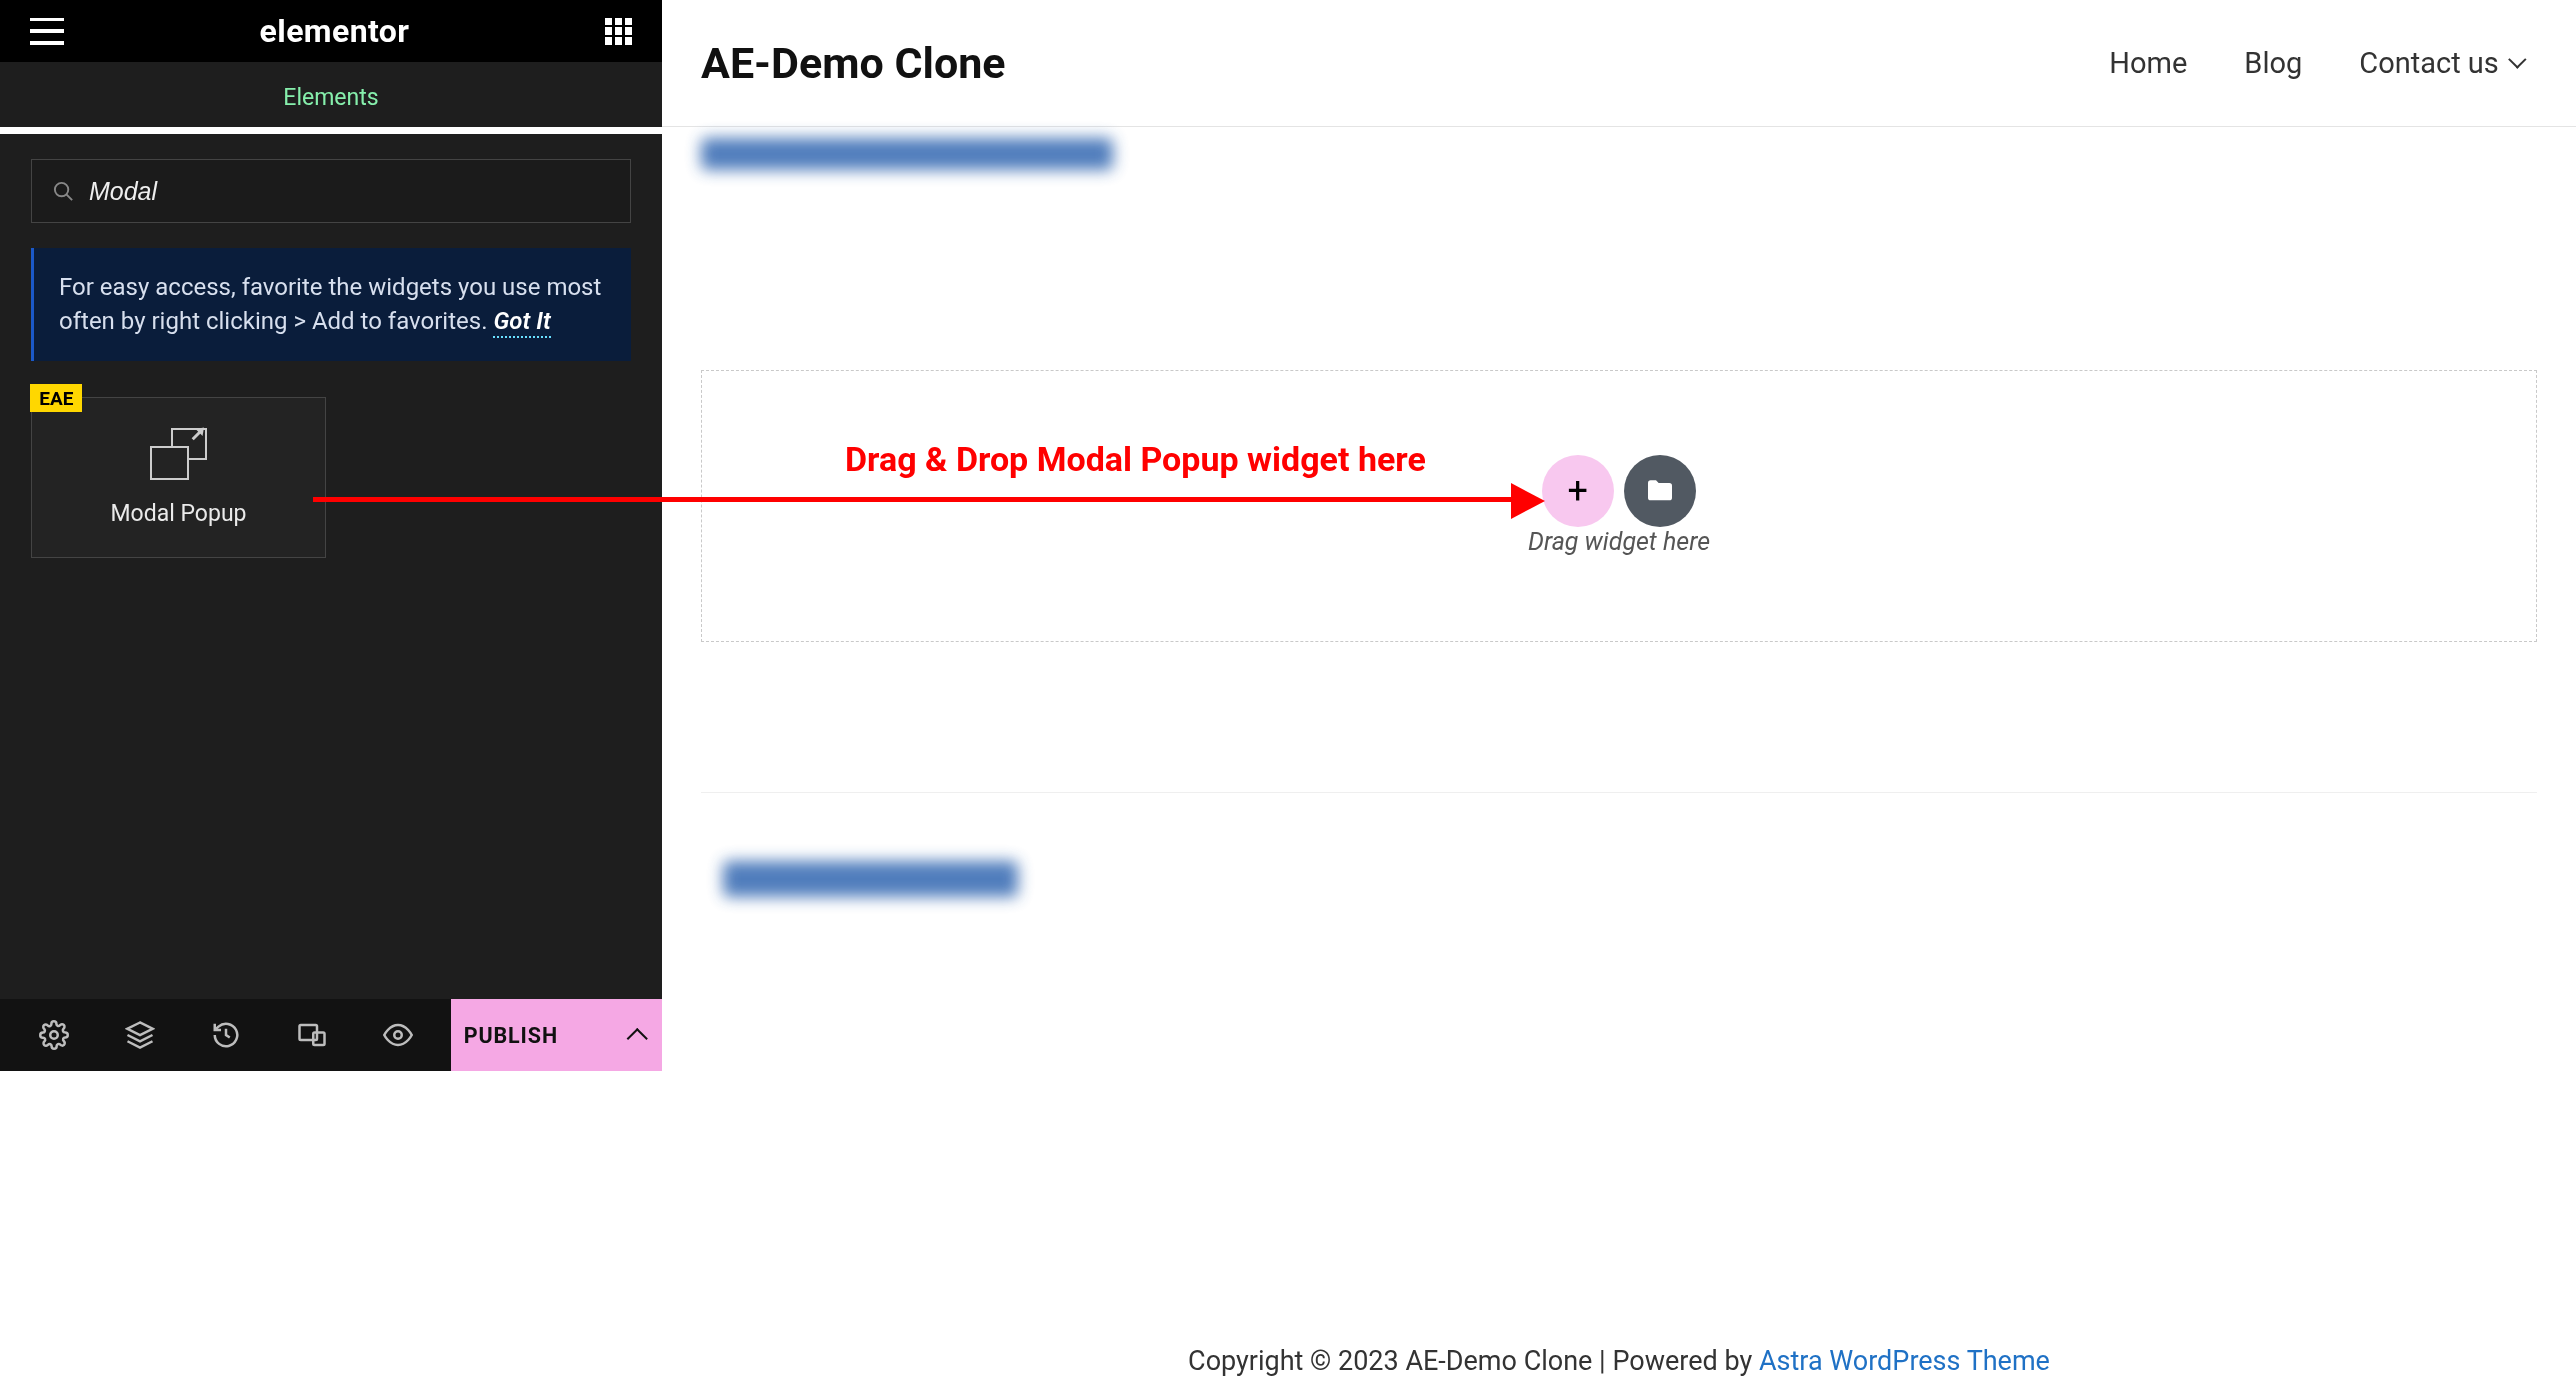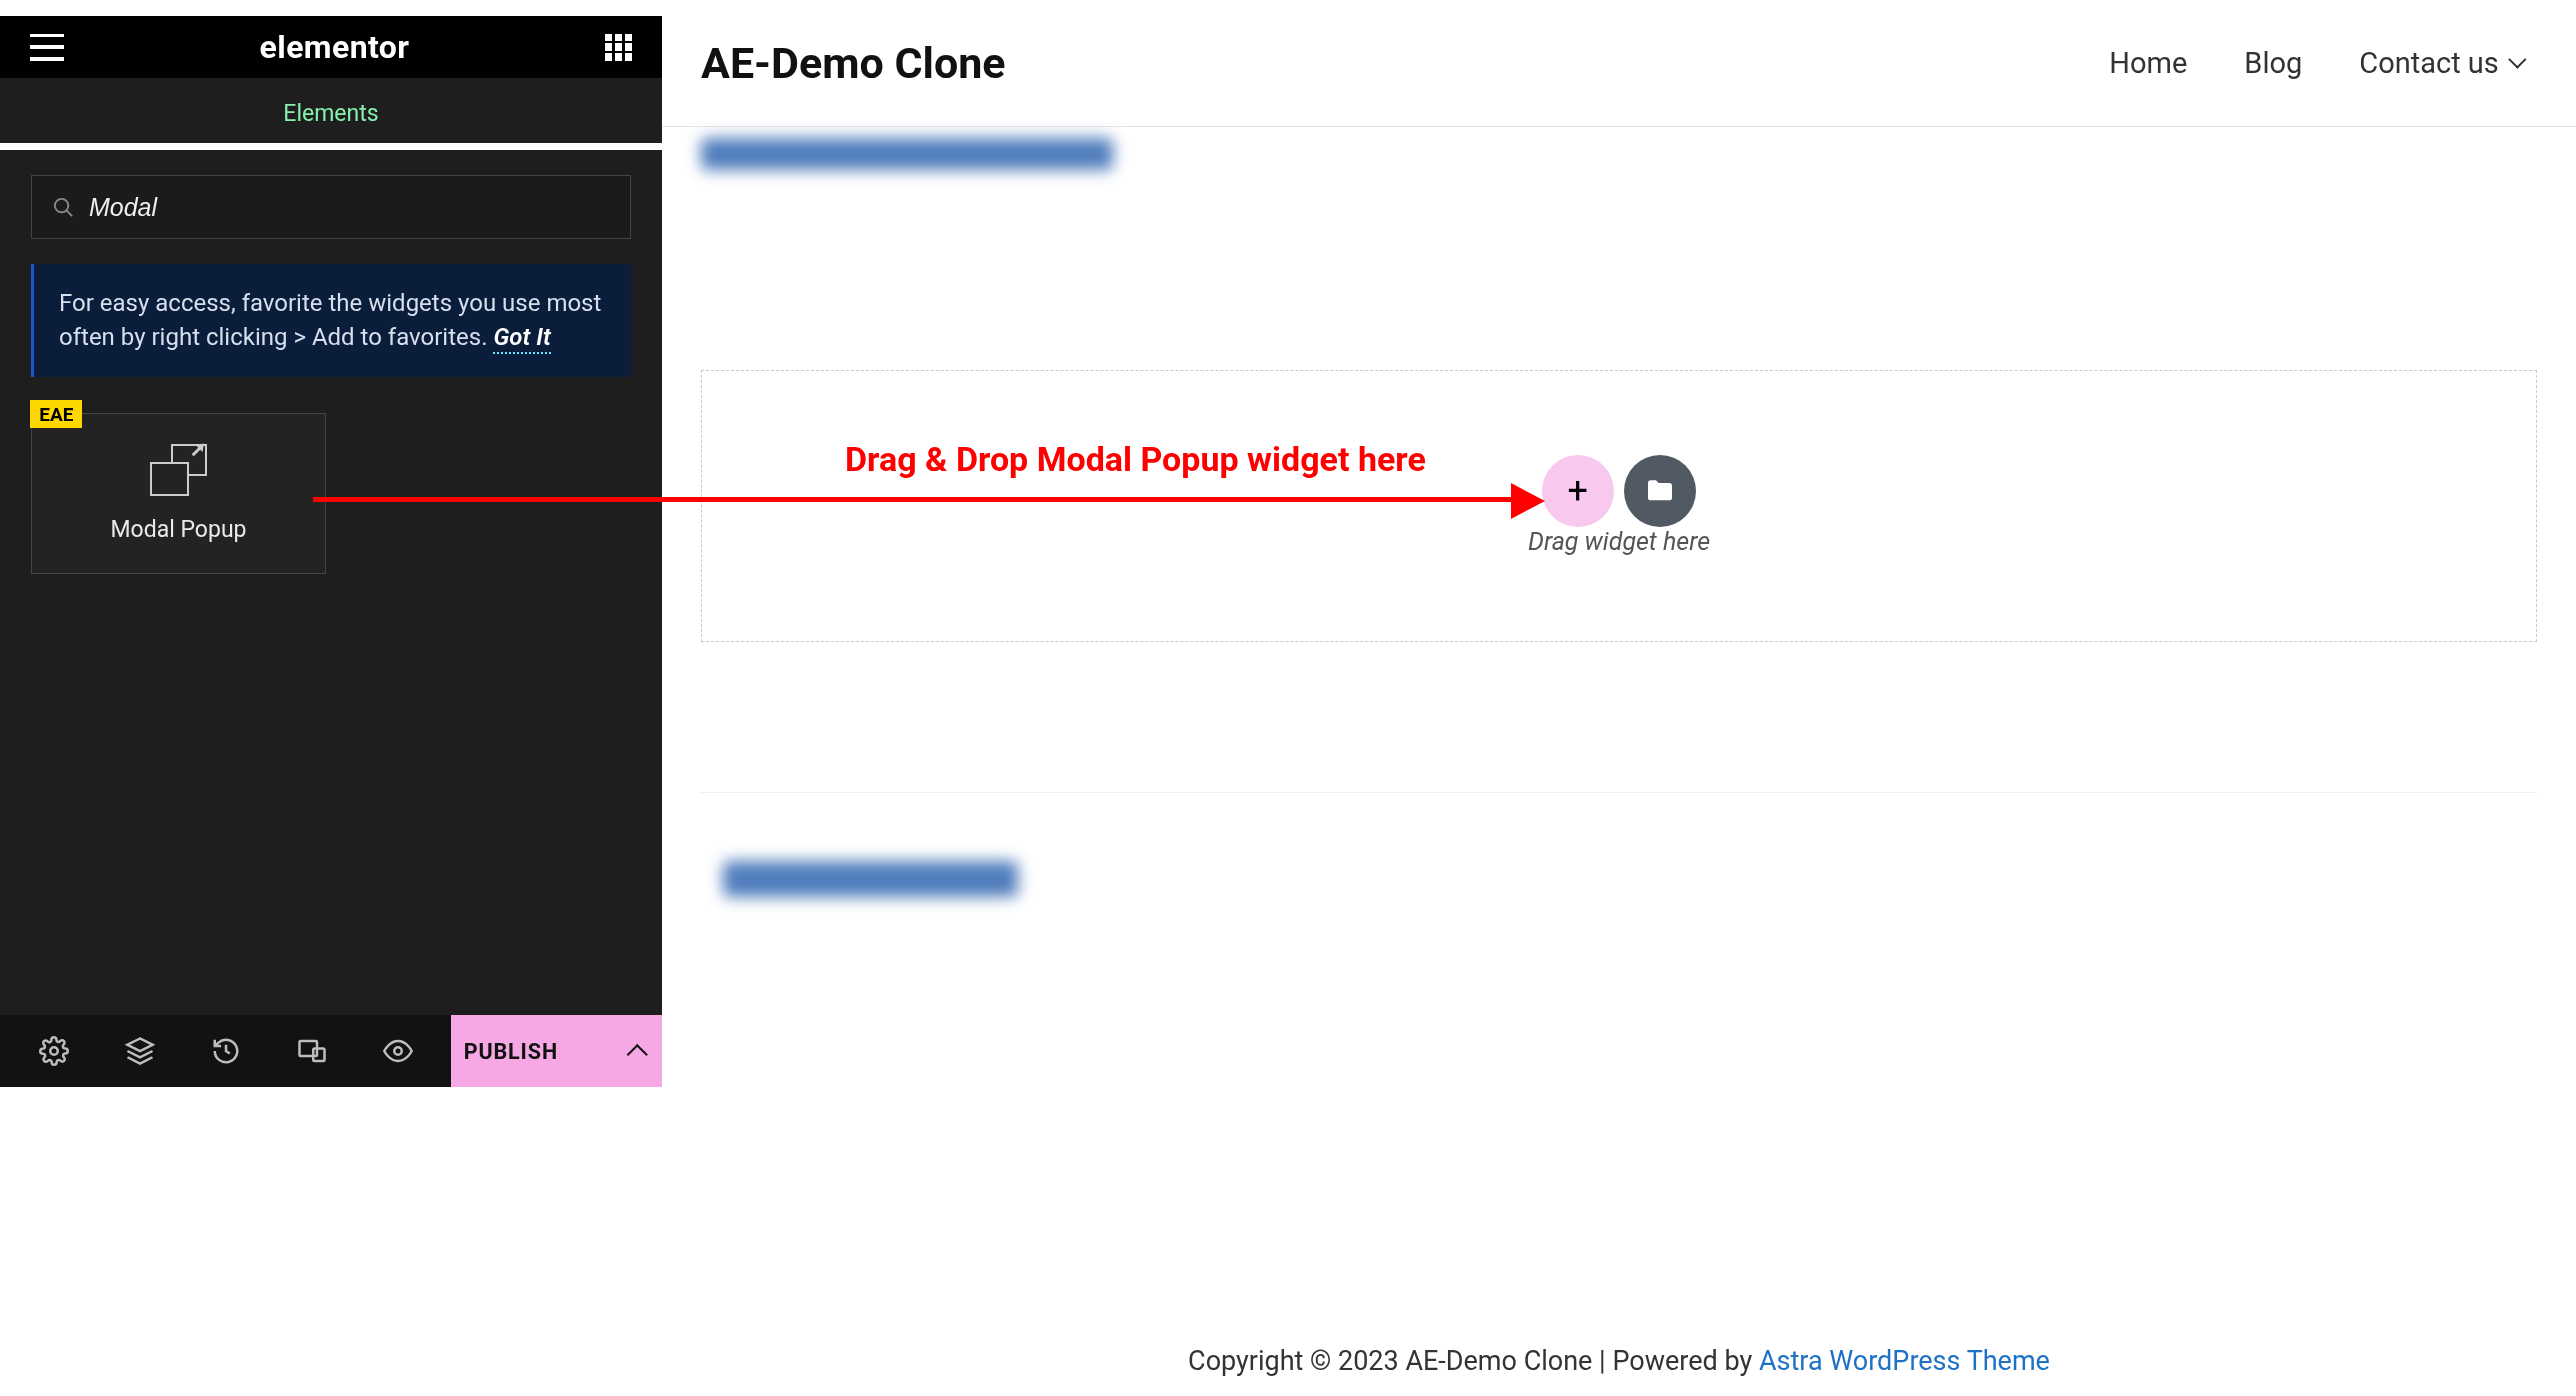--- a/index.html
+++ b/index.html
@@ -1,19 +1,19 @@
 <!DOCTYPE html>
 <html style="font-size:14.3px"><head>
   <meta charset="utf-8">
   <style>
     * { margin: 0; padding: 0; box-sizing: border-box; }
     body { font-family: -apple-system, BlinkMacSystemFont, "Segoe UI", Roboto, sans-serif; width: 2576px; height: 1396px; background: #fff; overflow: hidden; position: relative; }
 
     
-    .sidebar { position: absolute; left: 0; top: 0; width: 662px; height: 1071px; background: #1e1e1e; display: flex; flex-direction: column; margin-top: 16px; }
+    .sidebar { position: absolute; left: 0; top: 0; width: 662px; height: 1071px; background: #1e1e1e; display: flex; flex-direction: column; }
     .sb-header { height: 62px; background: #000; display: flex; align-items: center; justify-content: space-between; padding: 0 30px; }
     .sb-hamburger { width: 34px; height: 27px; display: flex; flex-direction: column; justify-content: space-between; cursor: pointer; }
     .sb-hamburger span { display: block; height: 3.6px; background: #fff; width: 100%; }
     .sb-brand { color: #fff; font-size: 32px; font-weight: 700; letter-spacing: 0.4px; }
     .sb-apps { width: 27px; height: 27px; display: grid; grid-template-columns: repeat(3, 1fr); grid-template-rows: repeat(3, 1fr); gap: 2.7px; cursor: pointer; }
     .sb-apps span { background: #fff; }
 
     .sb-tabs { height: 72px; display: flex; border-bottom: 0.9px solid #000; }
     .sb-tab { flex: 1; display: flex; align-items: center; justify-content: center; color: #ccc; font-size: 23px; cursor: pointer; position: relative; }
     .sb-tab.active { color: #86efac; }

